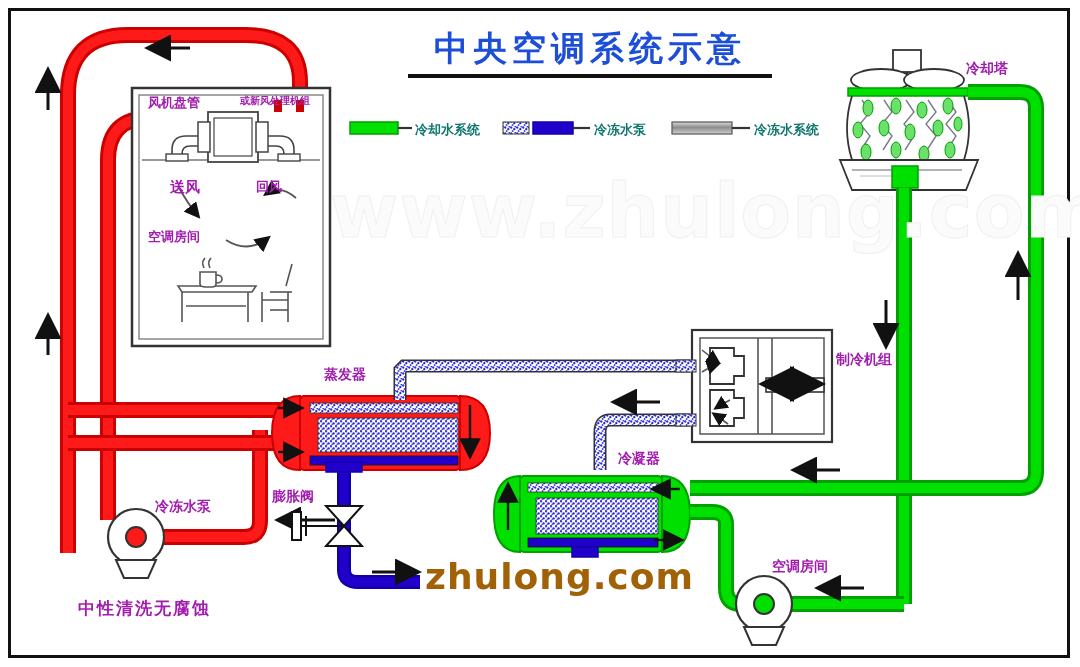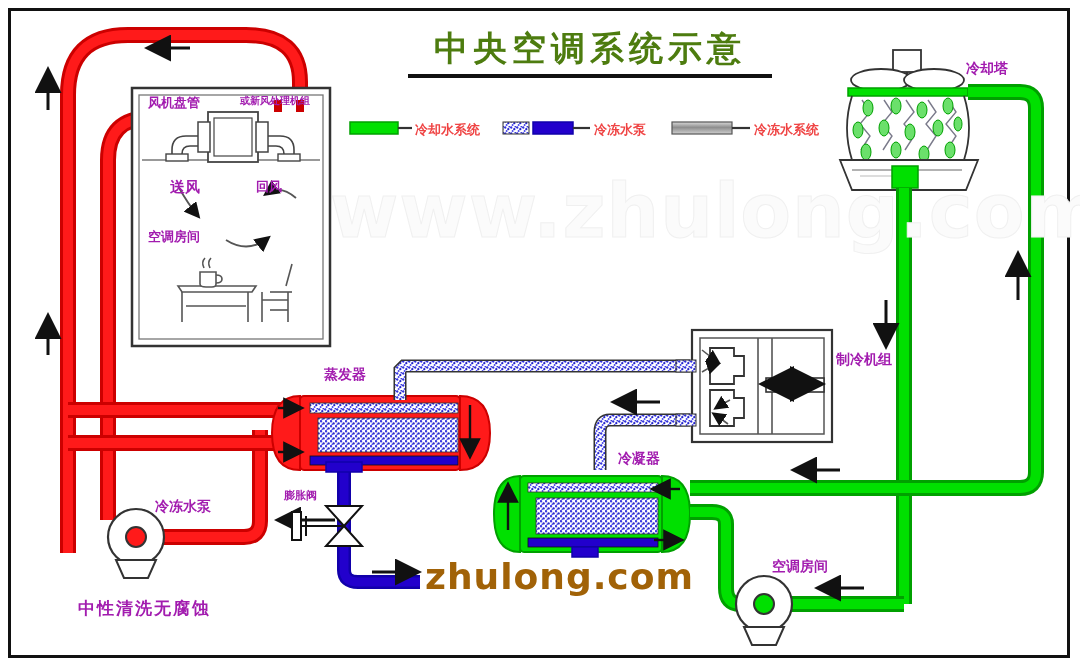--- a/index.html
+++ b/index.html
@@ -6,24 +6,24 @@
   html,body{margin:0;padding:0;background:#fff;}
   body{width:1080px;height:667px;overflow:hidden;
        font-family:"DejaVu Sans","Liberation Sans",sans-serif;}
   #stage{position:relative;width:1080px;height:667px;background:#ffffff;}
   #frame{position:absolute;left:8px;top:8px;width:1062px;height:650px;
          border:3px solid #111;box-sizing:border-box;background:#fff;}
   svg.layer{position:absolute;left:0;top:0;width:1080px;height:667px;}
   .lbl{position:absolute;font-family:"DejaVu Sans","Liberation Sans",sans-serif;
        color:#a21caf;white-space:nowrap;font-weight:700;}
   #title{position:absolute;left:400px;top:26px;width:380px;text-align:center;
-         font-size:34px;font-weight:700;letter-spacing:5px;color:#4d7c0f;
+         font-size:34px;font-weight:700;letter-spacing:5px;color:#1d4ed8;
          font-family:"DejaVu Serif","Liberation Serif",serif;}
   #title-rule{position:absolute;left:408px;top:74px;width:364px;height:4px;background:#111;}
-  .legend-txt{position:absolute;font-size:13px;font-weight:700;color:#ef4444;white-space:nowrap;}
+  .legend-txt{position:absolute;font-size:13px;font-weight:700;color:#0f766e;white-space:nowrap;}
   .wm{position:absolute;pointer-events:none;user-select:none;
       font-family:"DejaVu Sans","Liberation Sans",sans-serif;font-weight:700;}
   #wm1{left:330px;top:168px;font-size:74px;color:#fbfbfb;
        -webkit-text-stroke:1px #f0f0f0;letter-spacing:1px;}
   #wm2{left:425px;top:556px;font-size:36px;color:#a16207;letter-spacing:1px;}
   #footer-note{left:30px;top:597px;font-size:17px;font-weight:700;letter-spacing:2px;
        font-family:"DejaVu Serif","Liberation Serif",serif;margin-left:48px;}
 </style>
 </head>
 <body>
@@ -315,18 +315,18 @@
   <div class="lbl" style="left:148px;top:94px;font-size:13px">风机盘管</div>
   <div class="lbl" style="left:240px;top:94px;font-size:10px">或新风处理机组</div>
   <div class="lbl" style="left:170px;top:178px;font-size:15px">送风</div>
   <div class="lbl" style="left:256px;top:178px;font-size:13px">回风</div>
   <div class="lbl" style="left:148px;top:228px;font-size:13px">空调房间</div>
 
   <div class="lbl" style="left:324px;top:366px;font-size:14px">蒸发器</div>
   <div class="lbl" style="left:618px;top:450px;font-size:14px">冷凝器</div>
   <div class="lbl" style="left:836px;top:351px;font-size:14px">制冷机组</div>
   <div class="lbl" style="left:966px;top:60px;font-size:14px">冷却塔</div>
-  <div class="lbl" style="left:284px;top:488px;font-size:11px">膨胀阀</div>
+  <div class="lbl" style="left:272px;top:488px;font-size:14px">膨胀阀</div>
   <div class="lbl" style="left:155px;top:498px;font-size:14px">冷冻水泵</div>
   <div class="lbl" style="left:772px;top:558px;font-size:14px">空调房间</div>
 
   <div class="lbl" id="footer-note">中性清洗无腐蚀</div>
 </div>
 
 </body></html>

